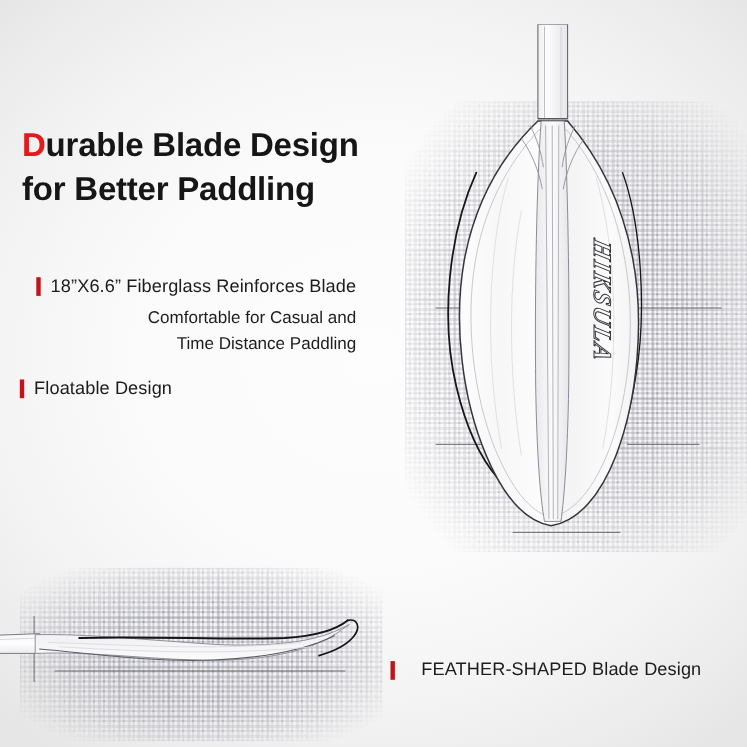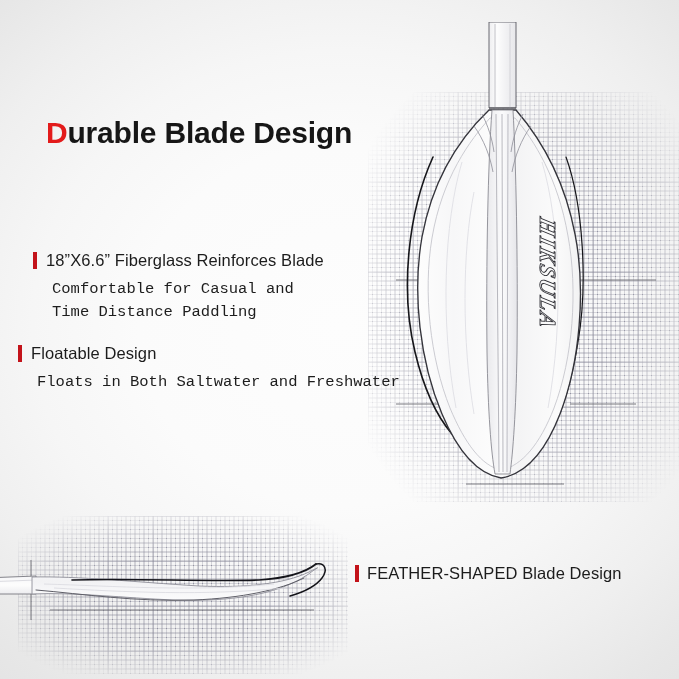--- a/index.html
+++ b/index.html
@@ -69,21 +69,21 @@
   
   .art {
     position: absolute;
   }
   #paddle-top { left: 370px; top: 22px; width: 310px; height: 480px; }
   #paddle-side { left: -16px; top: 520px; width: 380px; height: 140px; }
 
   
   #headline {
     position: absolute;
-    left: 46px;
+    left: 20px;
     top: 113px;
     width: 340px;
     font-size: 30px;
     font-weight: bold;
     line-height: 1.33;
     color: #161616;
     letter-spacing: -0.2px;
   }
   #headline .cap { color: #e31b1b; }
 
@@ -105,30 +105,30 @@
     position: absolute;
     left: 3px;
     top: 2px;
     width: 4px;
     height: 17px;
     background: #c3131a;
   }
   .feature-sub {
     margin-top: 7px;
     padding-left: 22px;
-    font-family: Liberation Mono, monospace;
+    font-family: Liberation Sans, sans-serif;
     font-size: 15.5px;
     color: #1d1d1d;
     line-height: 1.52;
   }
 
-  #feature-1 { left: 30px; top: 250px; }
+  #feature-1 { left: 30px; top: 250px; text-align: right; }
   #feature-2 { left: 15px; top: 343px; }
   #feature-3 { left: 355px; top: 563px; }
-  #feature-3 .feature-title { padding-left: 12px; }
+  #feature-3 .feature-title { padding-left: 28px; margin-top: 36px; }
   #feature-3 .bullet-bar { left: 0px; }
   #feature-3 .feature-sub { padding-left: 14px; }
 </style>
 </head>
 <body>
 
 <div id="page">
 
   <div class="grid-panel" id="grid-top"></div>
   <div class="grid-minor-dots" id="grid-top-dots"></div>
@@ -258,41 +258,39 @@
     <path d="M52 70 C 100 74, 150 82, 210 80 C 258 78, 296 70, 320 58" fill="none" stroke="#5e5e67" stroke-width="1" stroke-linecap="round"></path>
 
     <g fill="none" stroke="#d9d9df" stroke-width="0.8">
       <path d="M60 64 C 130 66, 210 72, 290 64"></path>
       <path d="M70 68 C 140 72, 220 76, 300 68"></path>
     </g>
   </svg>
 
   <div id="headline">
     <span class="cap">D</span><span>urable Blade Design</span><br>
+    <span>for Better Paddling</span>
   </div>
 
   <div class="feature" id="feature-1">
     <div class="feature-title">
       <span class="bullet-bar"></span>
       <span>18”X6.6” Fiberglass Reinforces Blade</span>
     </div>
     <div class="feature-sub">
       <div>Comfortable  for Casual and</div>
       <div>Time Distance Paddling</div>
     </div>
   </div>
 
   <div class="feature" id="feature-2">
     <div class="feature-title">
       <span class="bullet-bar"></span>
       <span>Floatable Design</span>
     </div>
-    <div class="feature-sub">
-      <div>Floats in Both Saltwater and Freshwater</div>
-    </div>
   </div>
 
   <div class="feature" id="feature-3">
     <div class="feature-title">
       <span class="bullet-bar"></span>
       <span>FEATHER-SHAPED Blade Design</span>
     </div>
   </div>
 
 </div>

